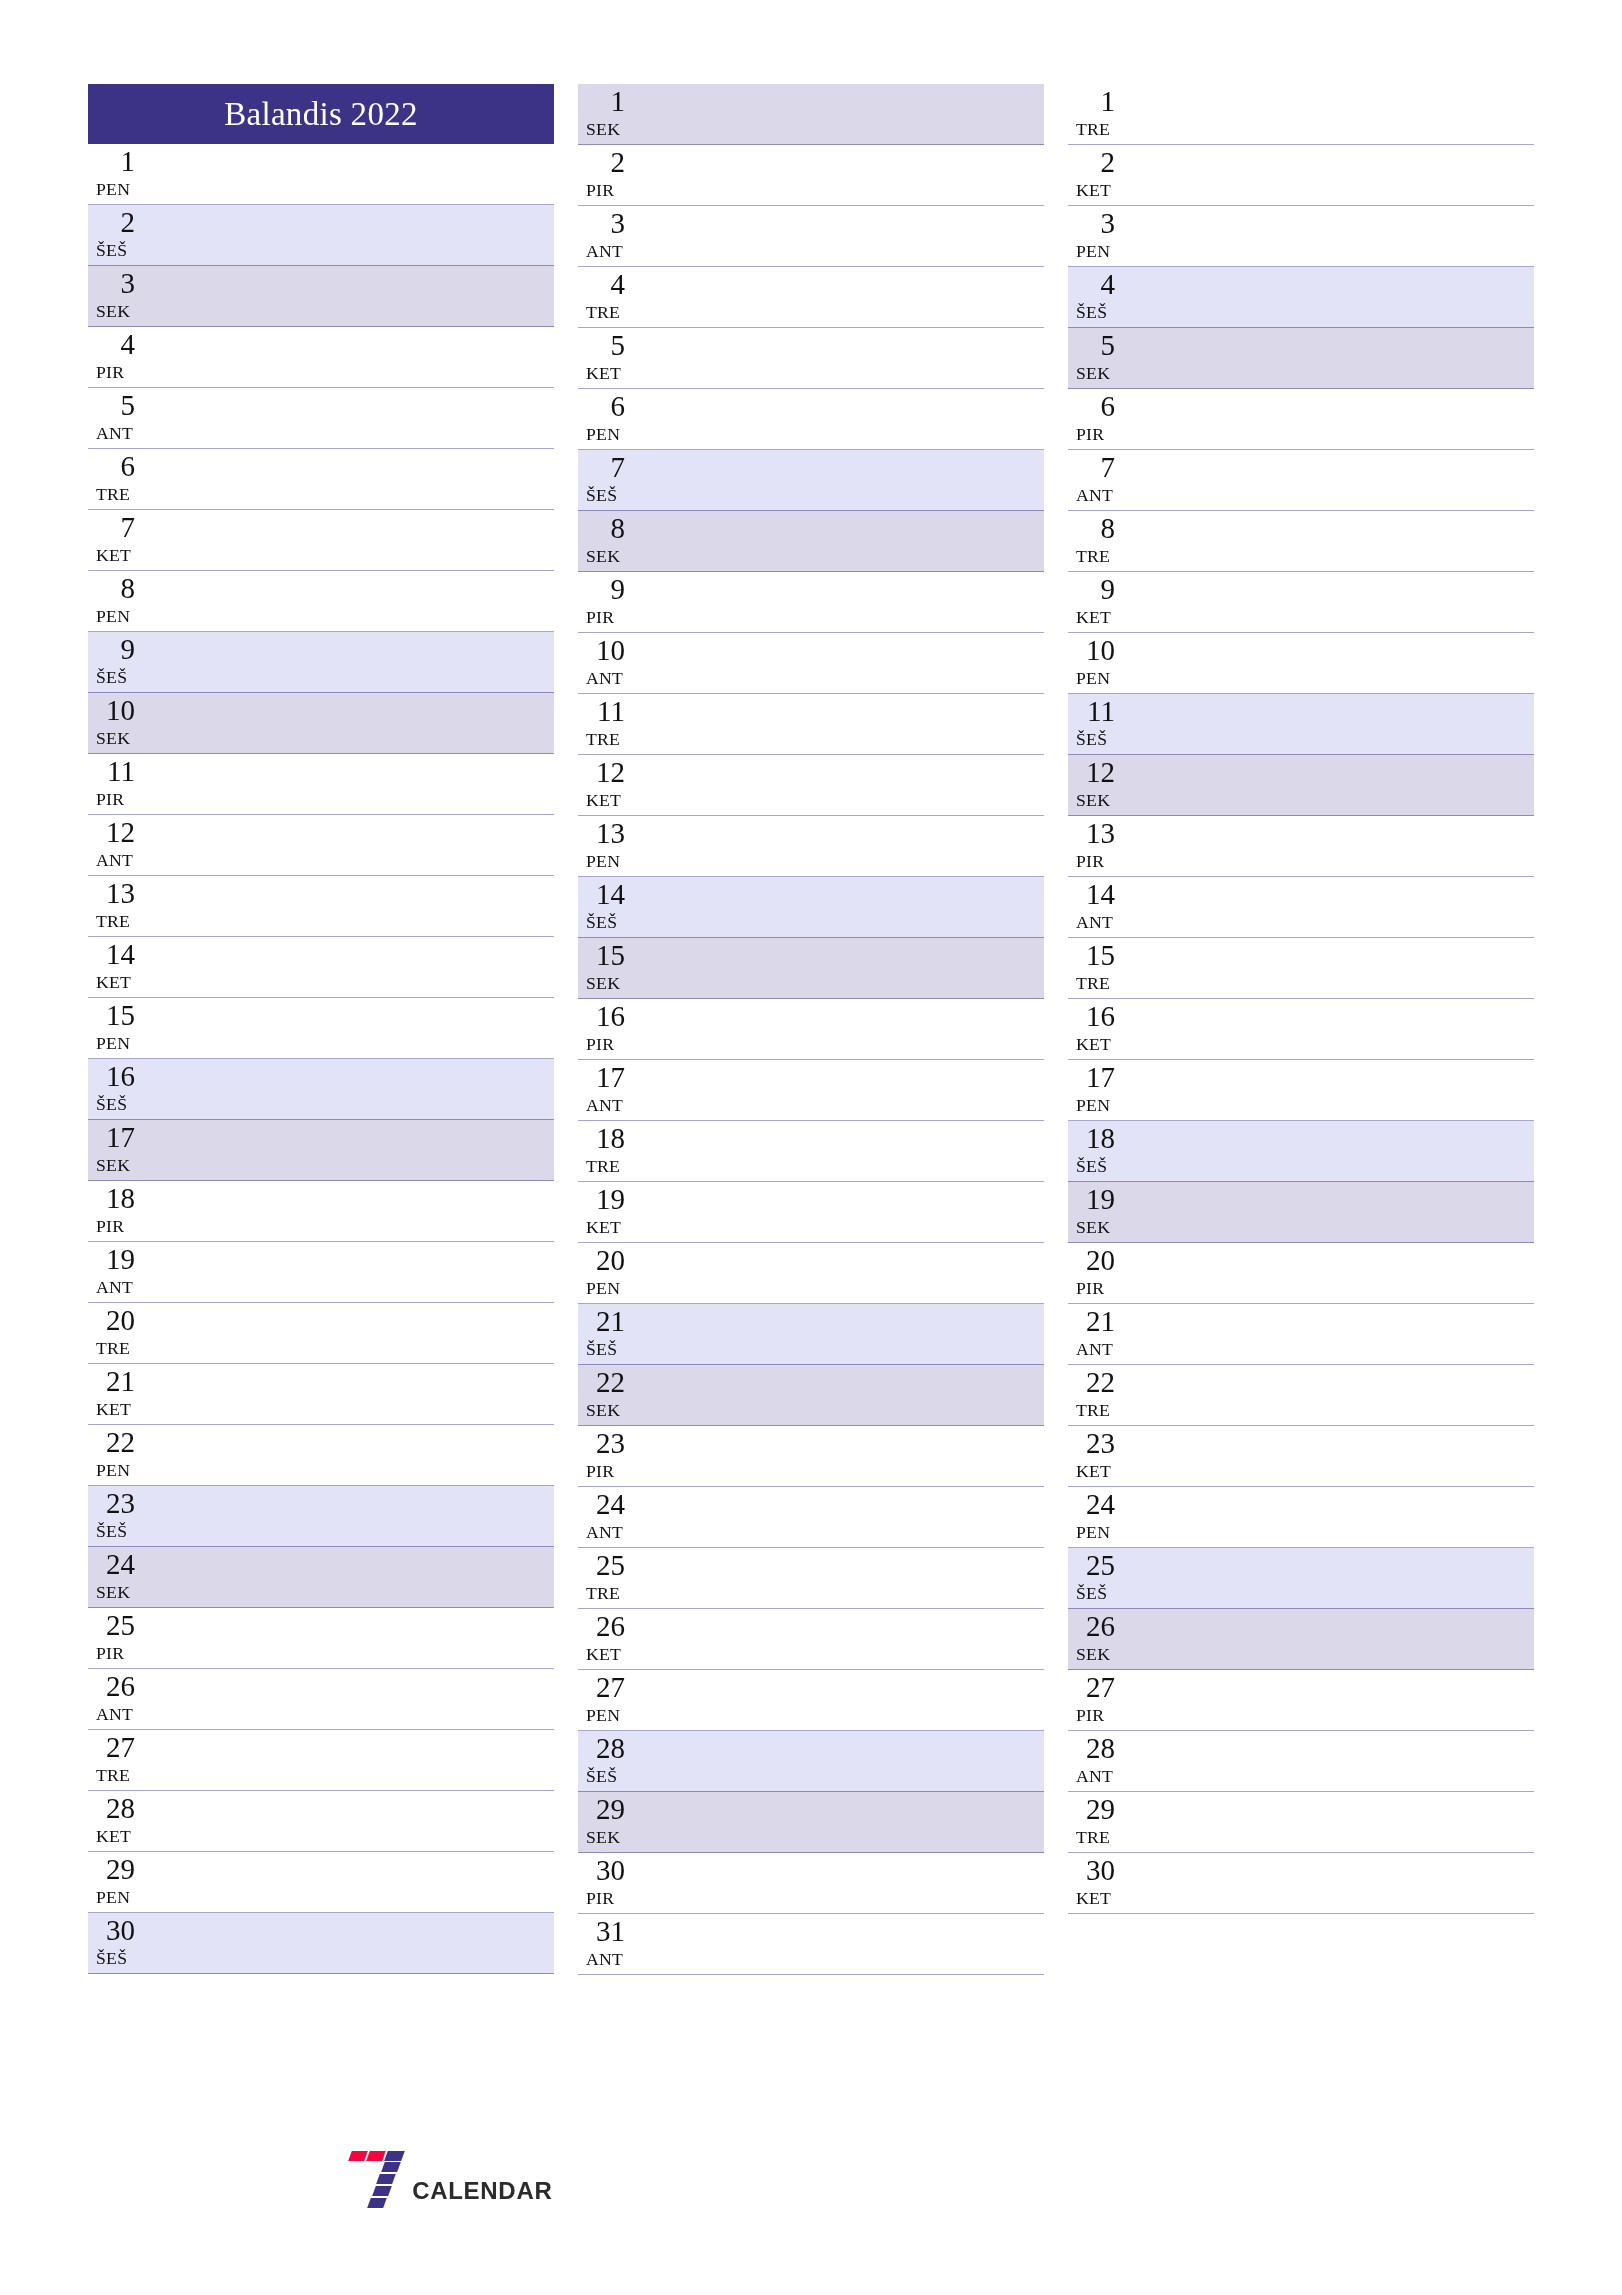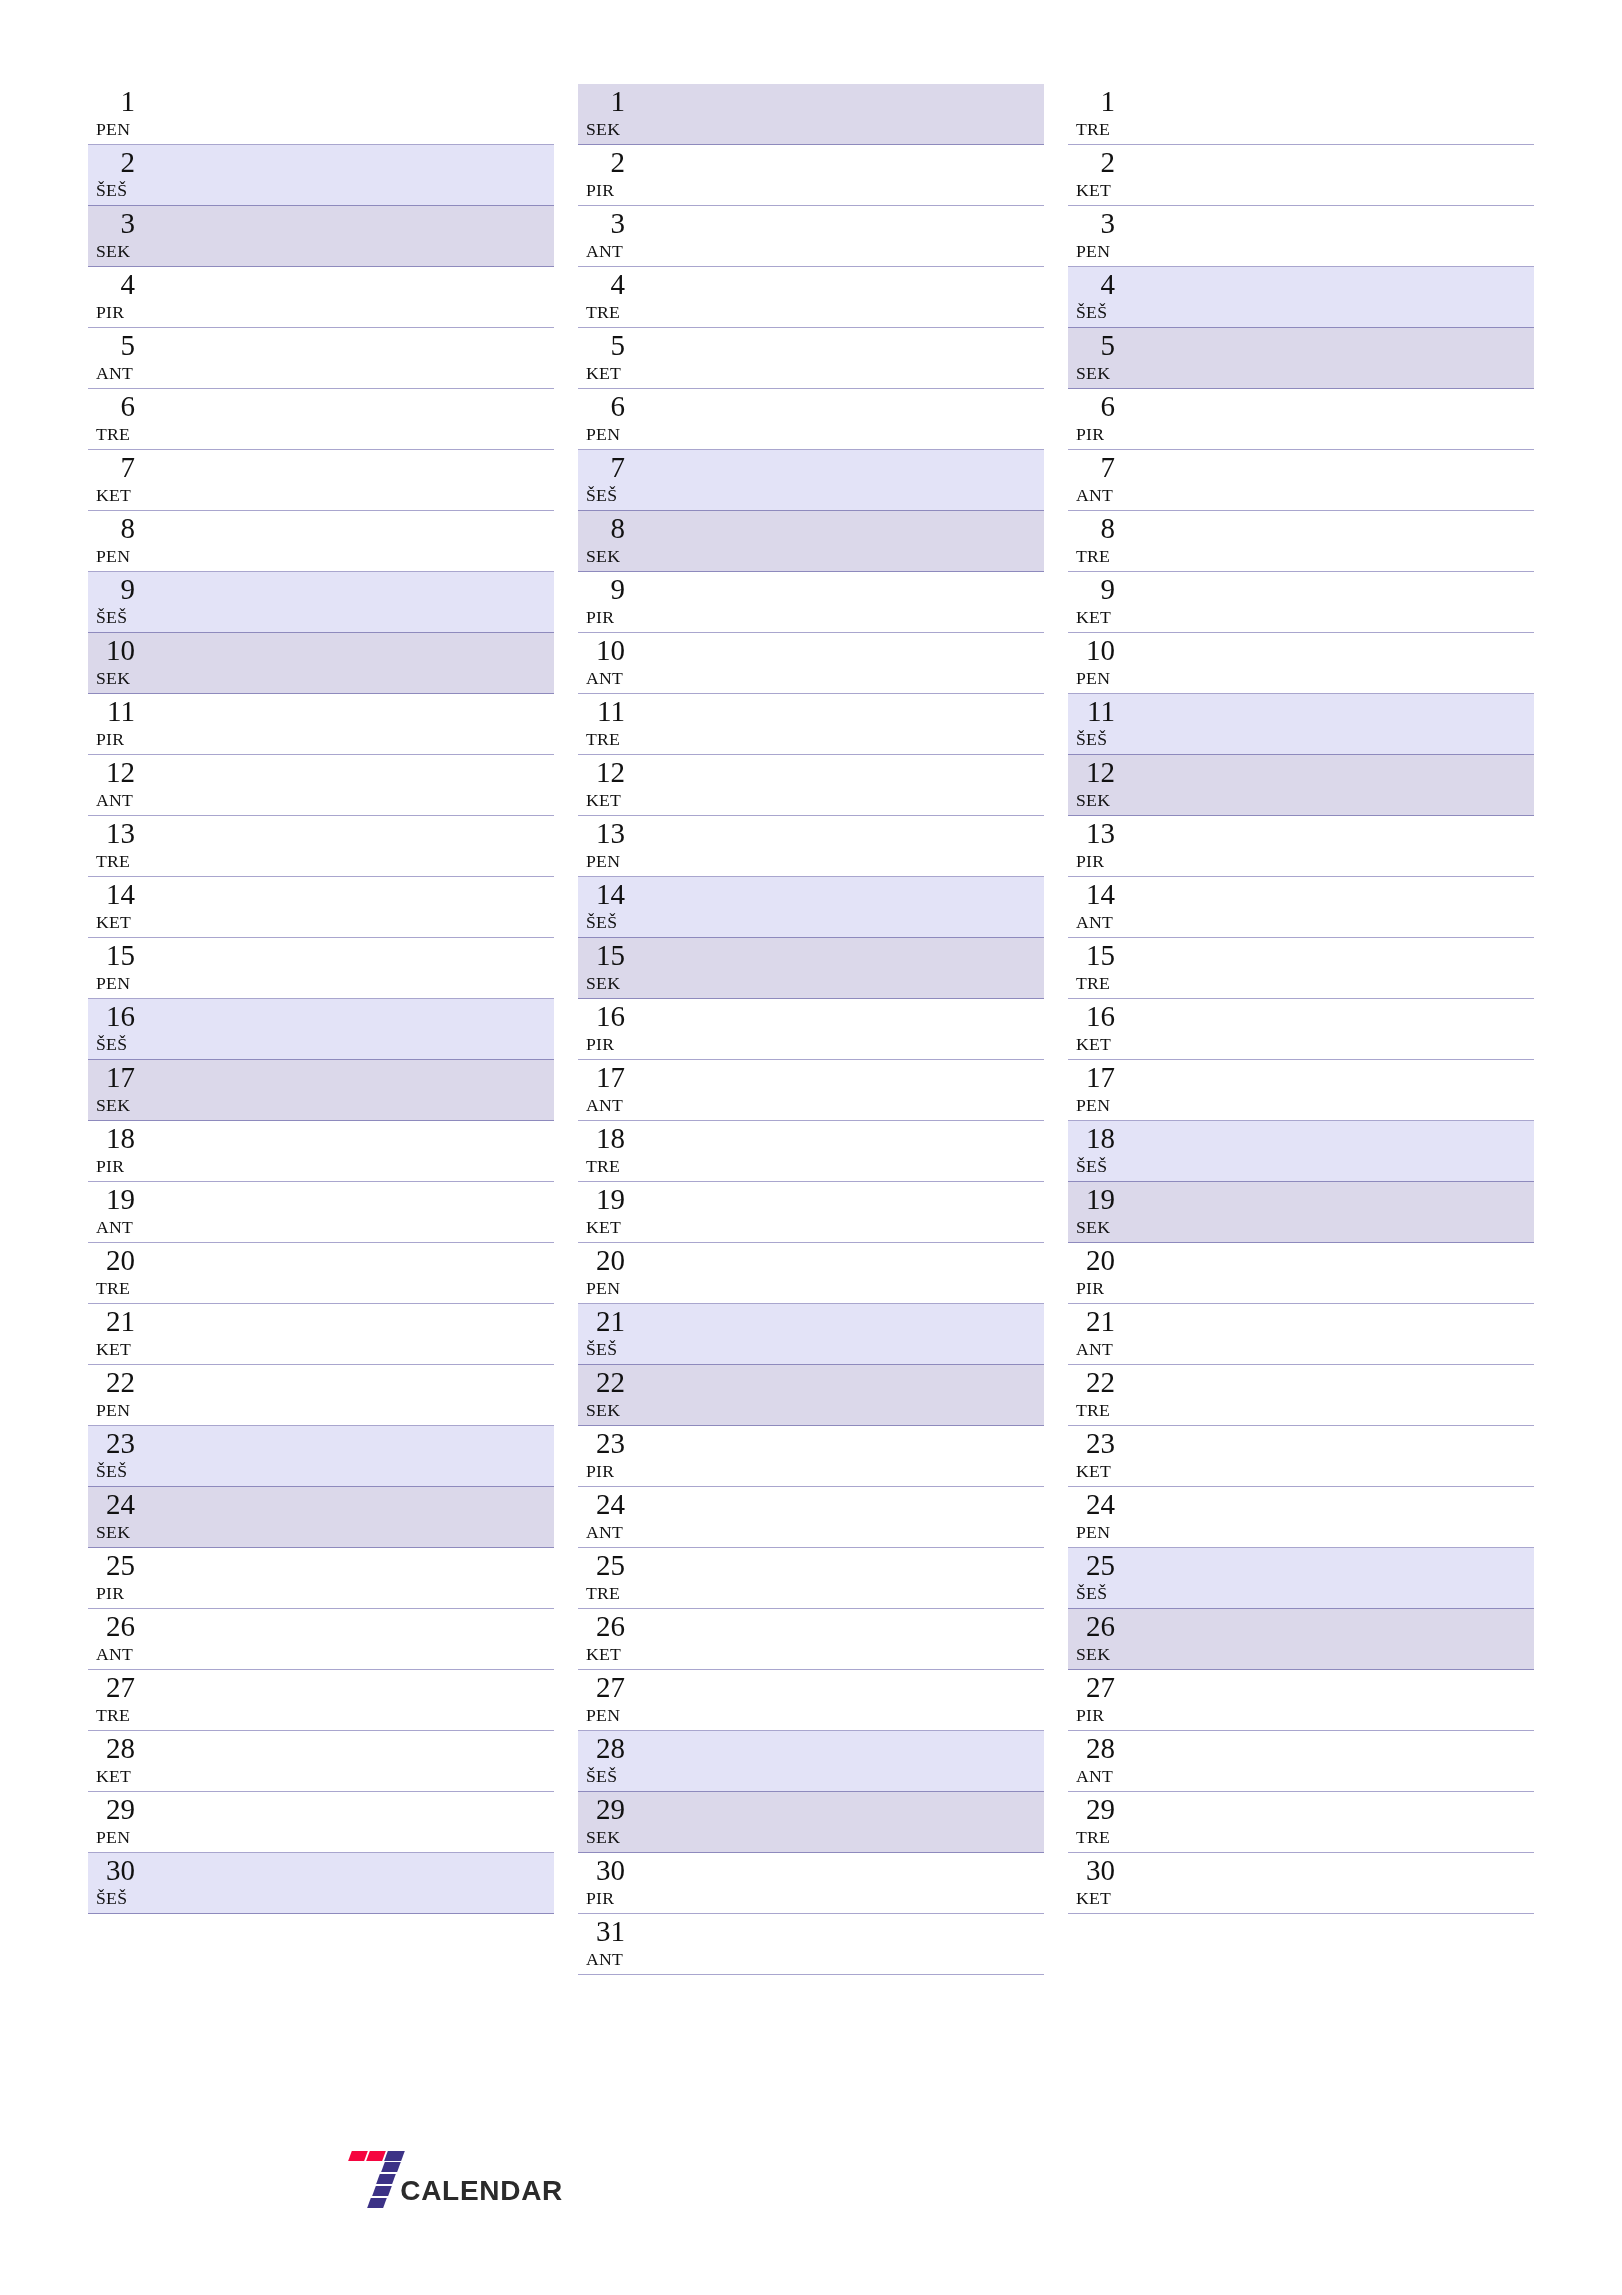--- a/index.html
+++ b/index.html
@@ -127,34 +127,35 @@
   .lm-t3 { left: 39px; top: 0px;  width: 17px; height: 9.8px; background: #3c3286; }
   
   .lm-d1 { left: 36px; top: 11.8px; width: 15.7px; height: 9.8px; background: #3c3286; }
   .lm-d2 { left: 31px; top: 23.6px; width: 15.7px; height: 9.8px; background: #3c3286; }
   .lm-d3 { left: 27px; top: 35px; width: 15.7px; height: 9.8px; background: #3c3286; }
   .lm-d4 { left: 22px; top: 47px; width: 15.7px; height: 9.8px; background: #3c3286; }
 
   .logo-text {
     font-family: "Liberation Sans", "DejaVu Sans", sans-serif;
     font-weight: bold;
-    font-size: 28px;
+    font-size: 24px;
     letter-spacing: 0.7px;
     color: #2b2b2b;
     line-height: 1;
     margin-top: 38px;
   }
 </style>
 </head>
 <body>
 
 <div id="page">
 
   <div id="planner">
       <div class="month-col">
+        <div class="month-header">Balandis 2022</div>
         <div class="days">
           <div class="day-row weekday">
             <div class="day-num">1</div>
             <div class="day-wd">PEN</div>
             <div style="position: absolute; inset: 0px 0px 0px 63px;"></div>
           </div>
           <div class="day-row sat">
             <div class="day-num">2</div>
             <div class="day-wd">ŠEŠ</div>
             <div style="position: absolute; inset: 0px 0px 0px 63px;"></div>

